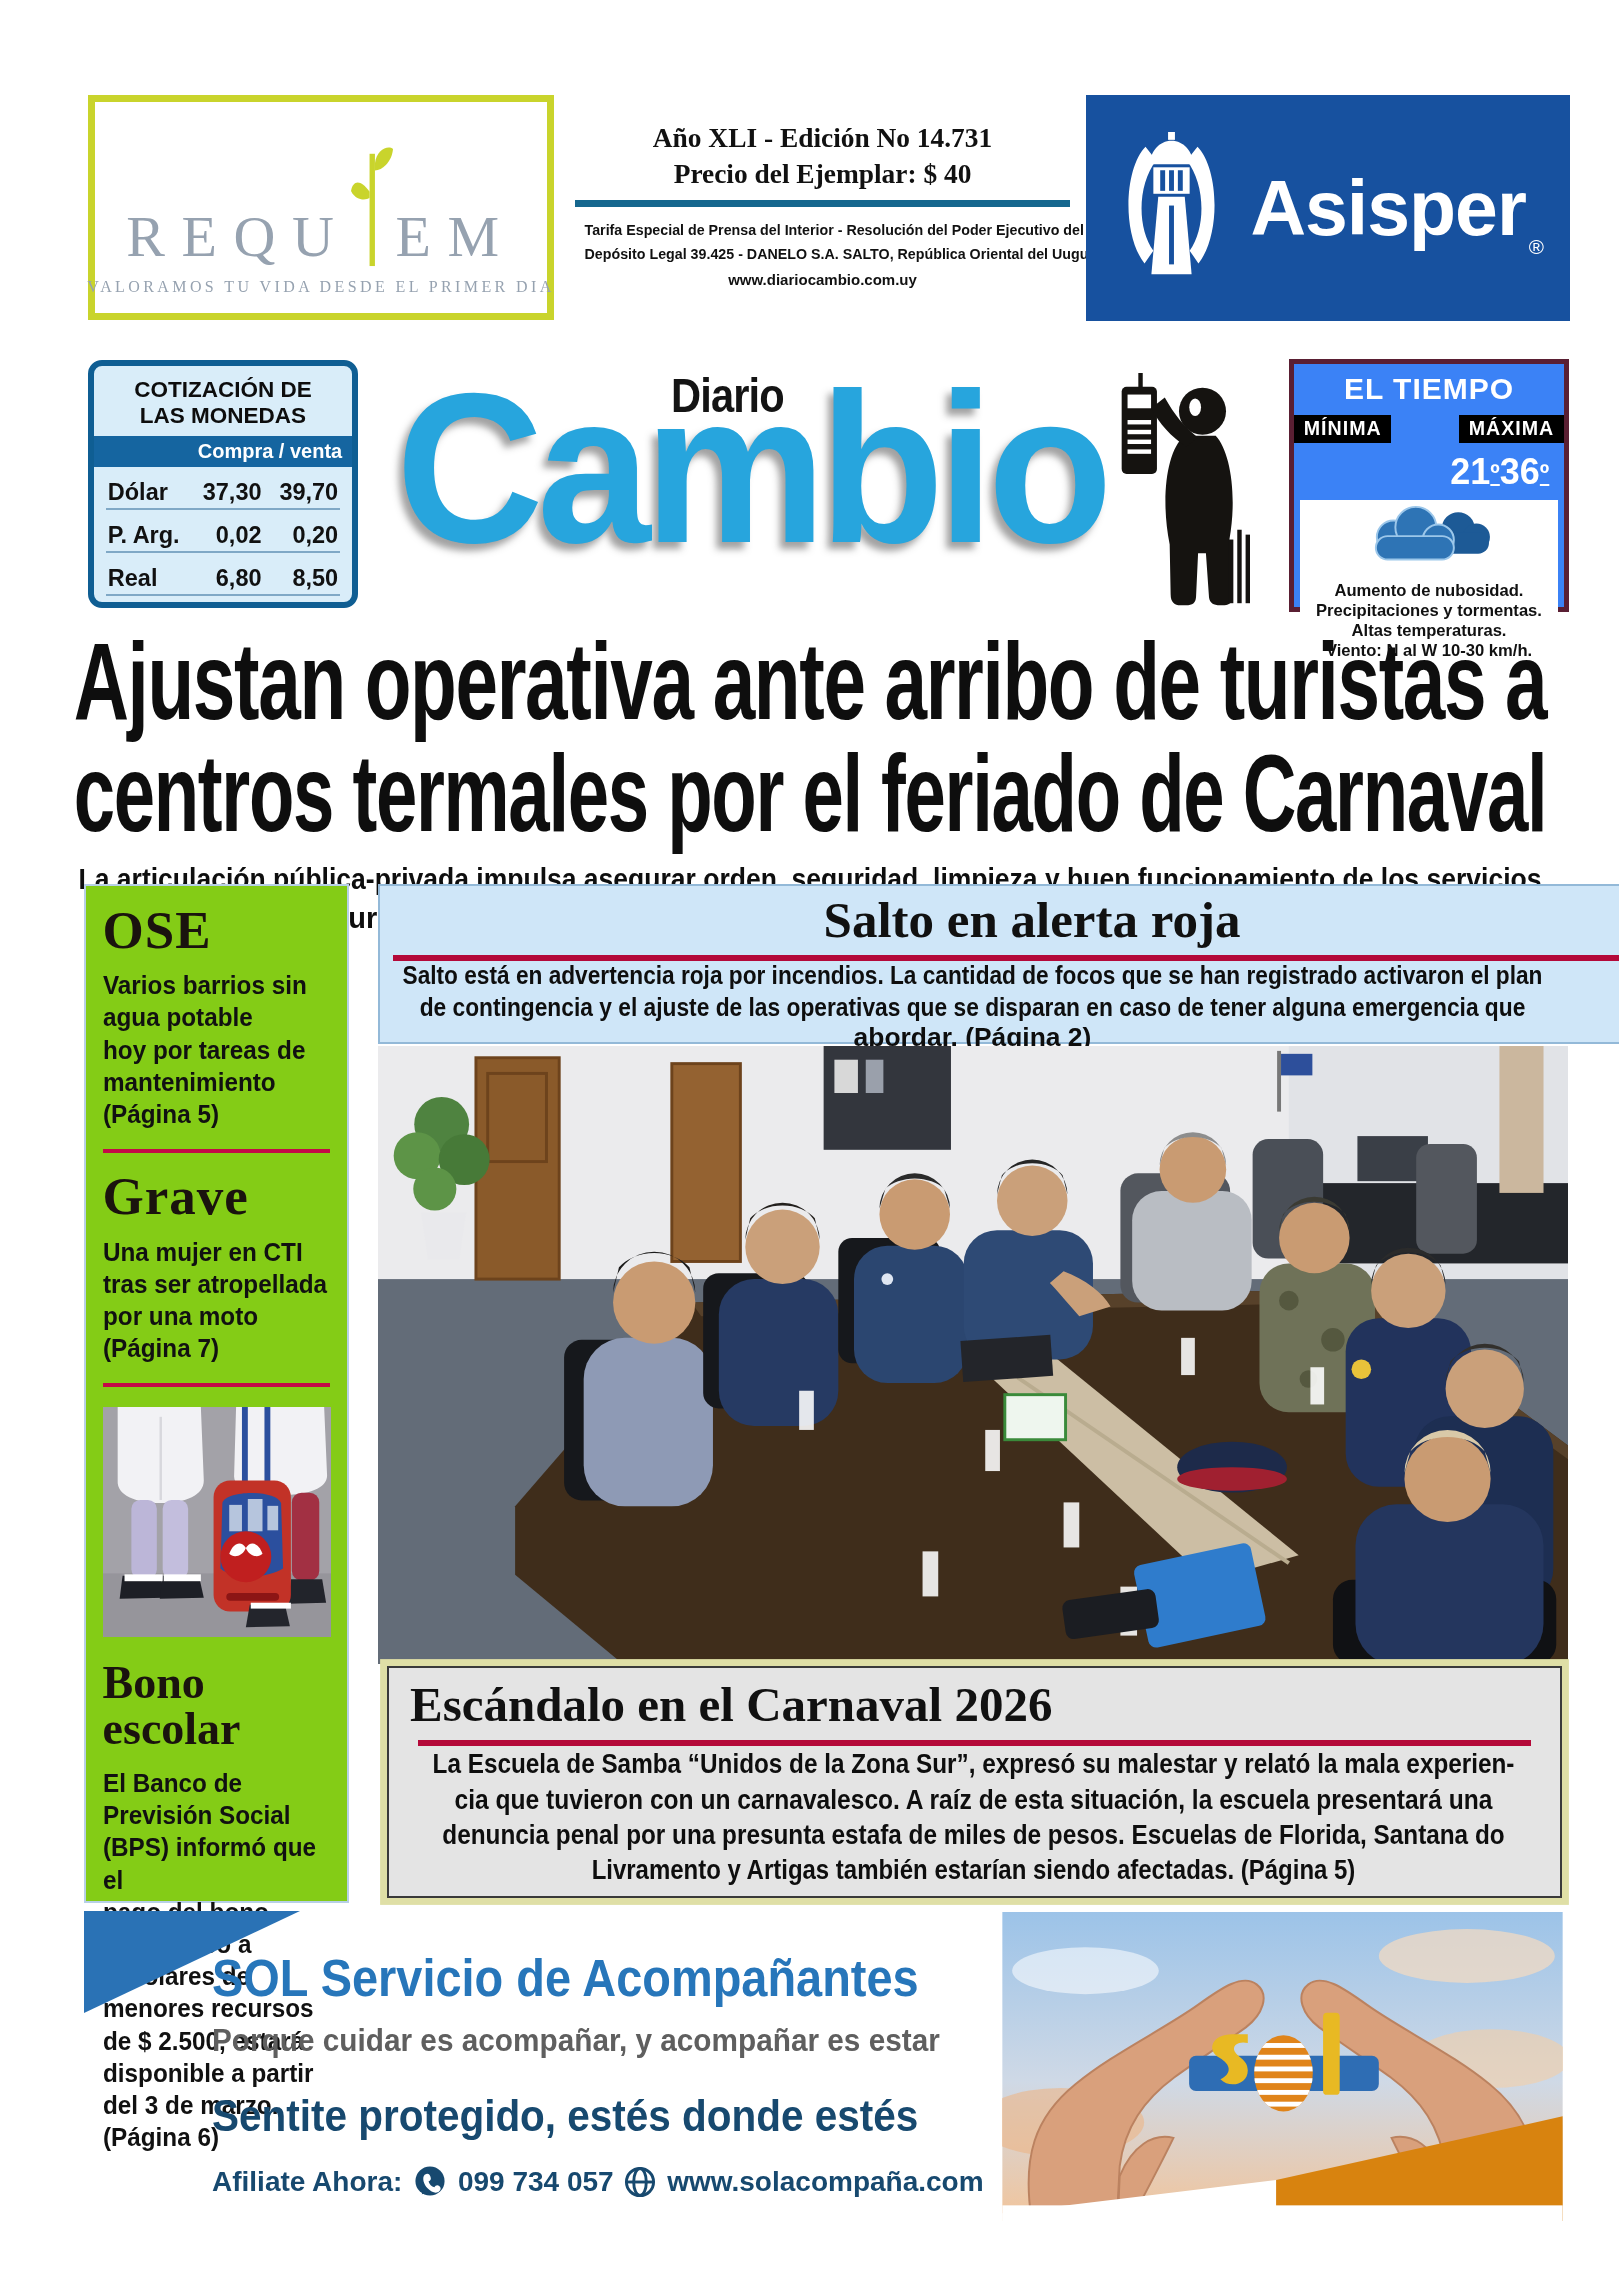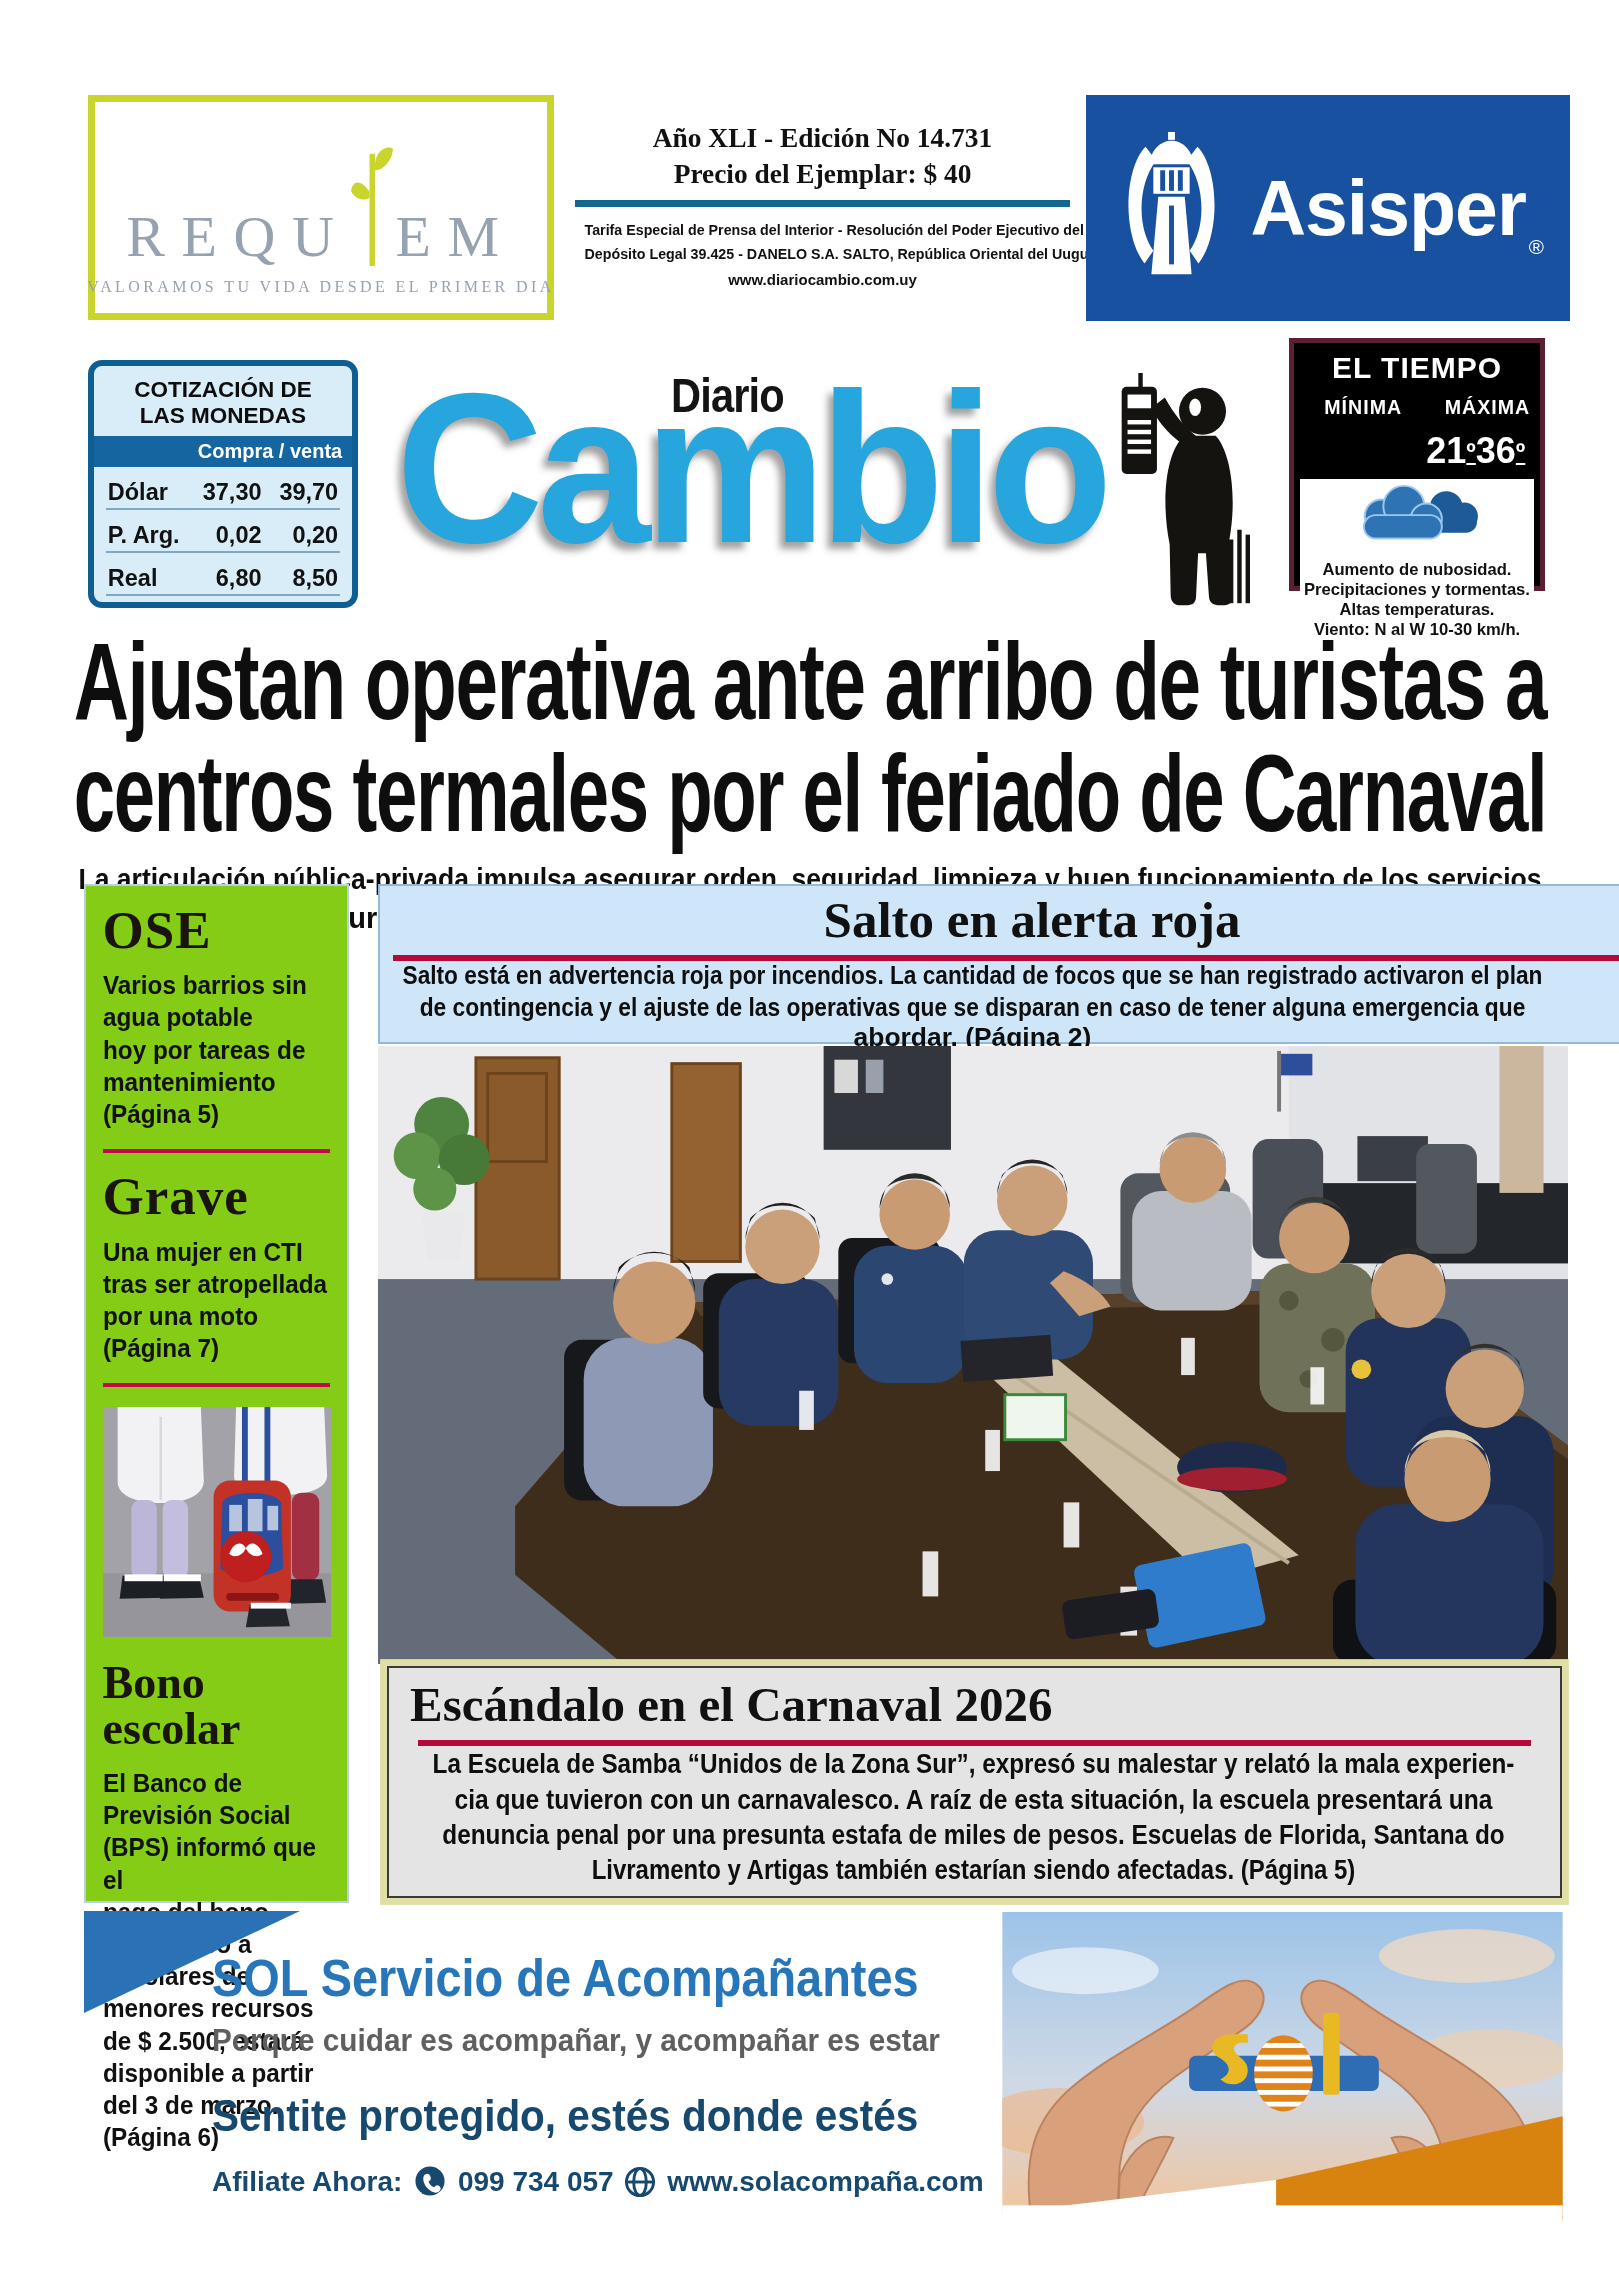--- a/index.html
+++ b/index.html
@@ -34,23 +34,23 @@
   .cur-row + .cur-row{border-top:2px solid #7fa8c6;}
   .cur-name{flex:1.25;font-weight:700;font-size:23.5px;}
   .cur-val{flex:1;font-weight:700;font-size:23.5px;text-align:right;}
 
   .cambio{left:392px;top:358px;width:867px;height:262px;}
   .cambio-kicker{position:absolute;left:279px;top:8.8px;font-size:49px;font-weight:800;letter-spacing:-1px;color:#141414;transform:scaleX(.85);transform-origin:left;}
   .cambio-brand{position:absolute;left:3.9px;top:3.9px;font-size:213px;line-height:1;font-weight:700;color:#27a5dd;letter-spacing:-6.9px;
                 text-shadow:-5.9px 6.9px 7.8px rgba(70,70,70,.5);transform:scaleX(.96);transform-origin:left;}
   .cambio-fig{position:absolute;right:4.9px;top:14.7px;}
 
-  .weather{left:1289px;top:338px;width:256px;height:253px;border:5.4px solid #5a1f33;background:#000000;}
+  .weather{left:1289px;top:359px;width:280px;height:253px;border:5.4px solid #5a1f33;background:#3b82f6;}
   .wx-title{color:#fff;font-weight:800;font-size:30px;text-align:center;margin-top:7.8px;letter-spacing:1px;}
-  .wx-labels{display:flex;justify-content:flex-end;gap:23px;margin-top:8.8px;}
+  .wx-labels{display:flex;justify-content:space-between;gap:29px;margin-top:8.8px;}
   .wx-label{background:#000;color:#fff;font-weight:800;font-size:19.6px;padding:2.9px 9.8px;letter-spacing:1px;}
   .wx-temps{display:flex;justify-content:flex-end;margin:7.8px 14.7px 6.9px;}
   .wx-temp{color:#fff;font-weight:800;font-size:36px;}
   .deg{text-decoration:underline;font-size:72%;vertical-align:8%;}
   .wx-panel{background:#fff;margin:0 5.9px;padding:2px 2.9px 4.9px;text-align:center;}
   .wx-forecast{font-weight:700;font-size:16.6px;line-height:1.2;white-space:pre-line;margin-top:-1px;}
 
   
   .headline-svg{left:68px;top:621px;}
   .hl{font-weight:800;fill:#0e0e0e;letter-spacing:-4px;}

